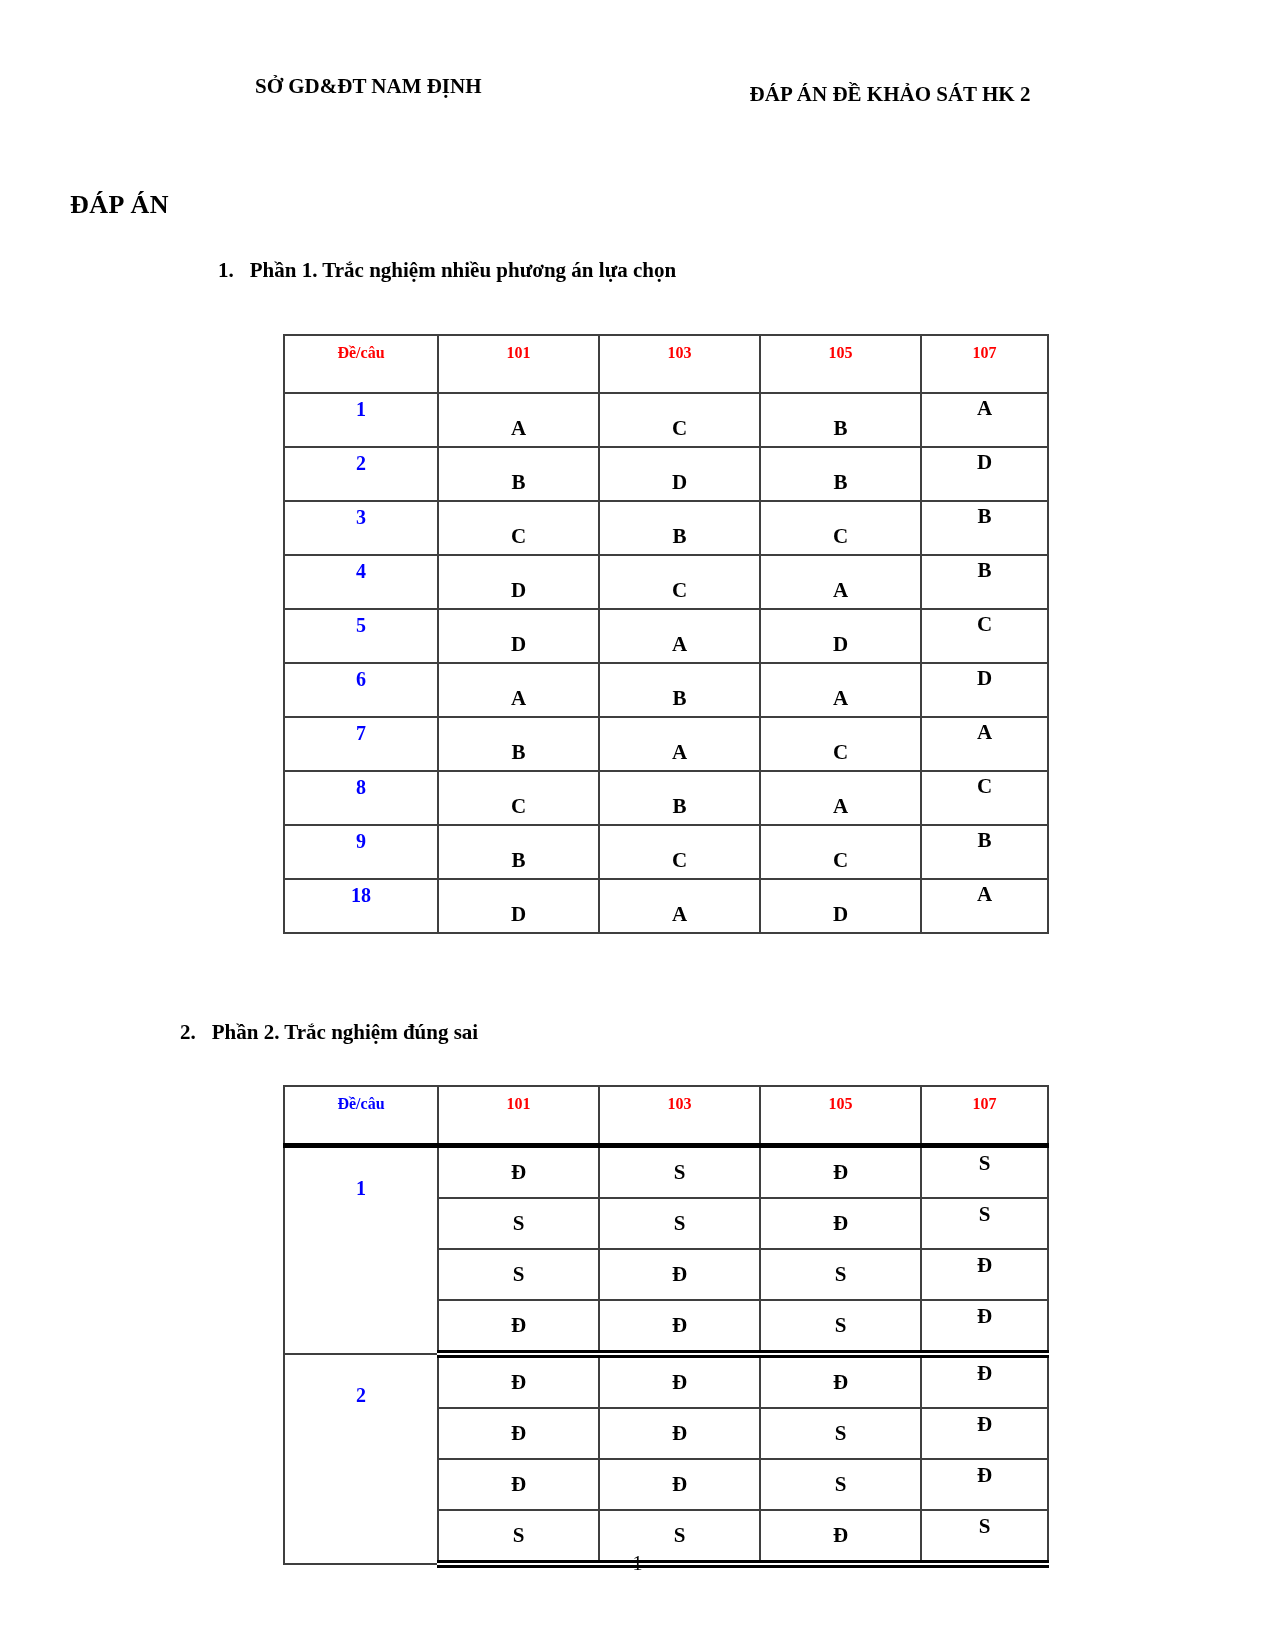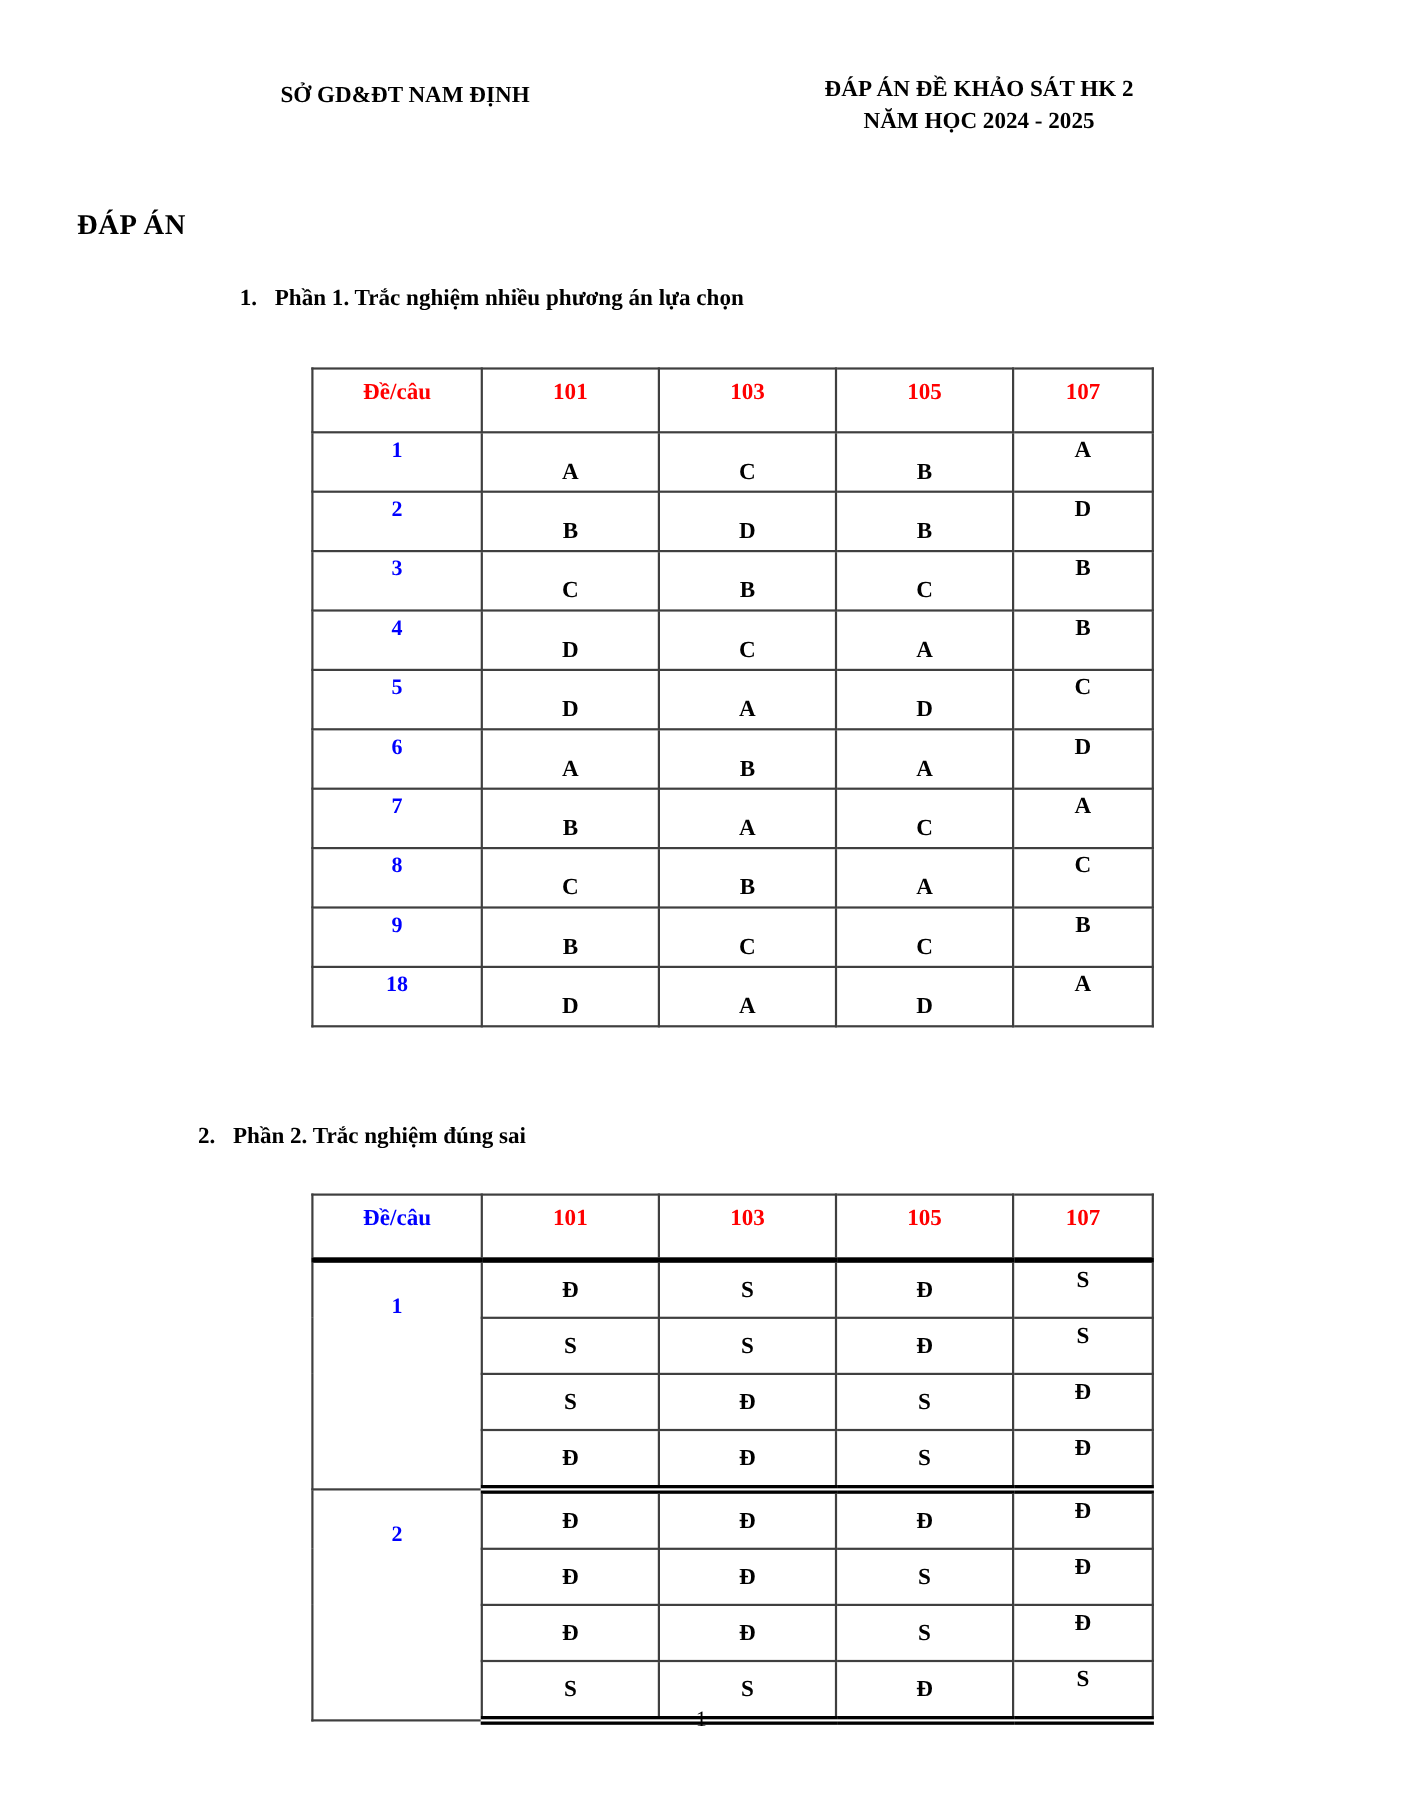--- a/index.html
+++ b/index.html
@@ -17,21 +17,21 @@
     font-family:"Liberation Serif","DejaVu Serif",serif;
     font-weight:bold;
     color:var(--ink);
     overflow:hidden;
   }
   .org-name{
     position:absolute;left:255px;top:74px;
     font-size:21px;white-space:nowrap;
   }
   .doc-head{
-    position:absolute;left:700px;top:66px;width:380px;
+    position:absolute;left:700px;top:80px;width:380px;
     text-align:center;font-size:21px;line-height:29px;
   }
   .main-title{
     position:absolute;left:0;top:190px;width:100%;
     padding-left:70px;box-sizing:border-box;
     font-size:26px;letter-spacing:0.5px;
   }
   .section-heading{
     position:absolute;left:180px;
     font-size:21px;white-space:nowrap;
@@ -56,21 +56,21 @@
   th,td{
     border:2px solid var(--grid);
     text-align:center;
     line-height:1.05;
     overflow:hidden;
   }
   th{
     height:46px;
     vertical-align:top;
     padding-top:9px;
-    font-size:21px;
+    font-size:16px;
     color:var(--red);
   }
   .t1 td{height:44px;font-size:21px;}
   .t1 td.qnum{
     color:var(--blue);
     vertical-align:top;padding-top:5px;font-size:20px;
   }
   .t1 td.ans{vertical-align:bottom;padding-bottom:7px;}
   .t1 td.ans.last{vertical-align:top;padding-top:3px;padding-bottom:0;}
 
@@ -92,21 +92,20 @@
 </style>
 </head>
 <body>
 
 <div class="page">
 
   <div class="org-name">SỞ GD&amp;ĐT NAM ĐỊNH</div>
 
   <div class="doc-head">
     <div>ĐÁP ÁN ĐỀ KHẢO SÁT HK 2</div>
-    <div>NĂM HỌC 2024 - 2025</div>
   </div>
 
   <div class="main-title">ĐÁP ÁN</div>
 
   <div class="section-heading sec1">
     <span class="num">1.</span><span>Phần 1. Trắc nghiệm nhiều phương án lựa chọn</span>
   </div>
 
   <table class="t1">
     <colgroup>

